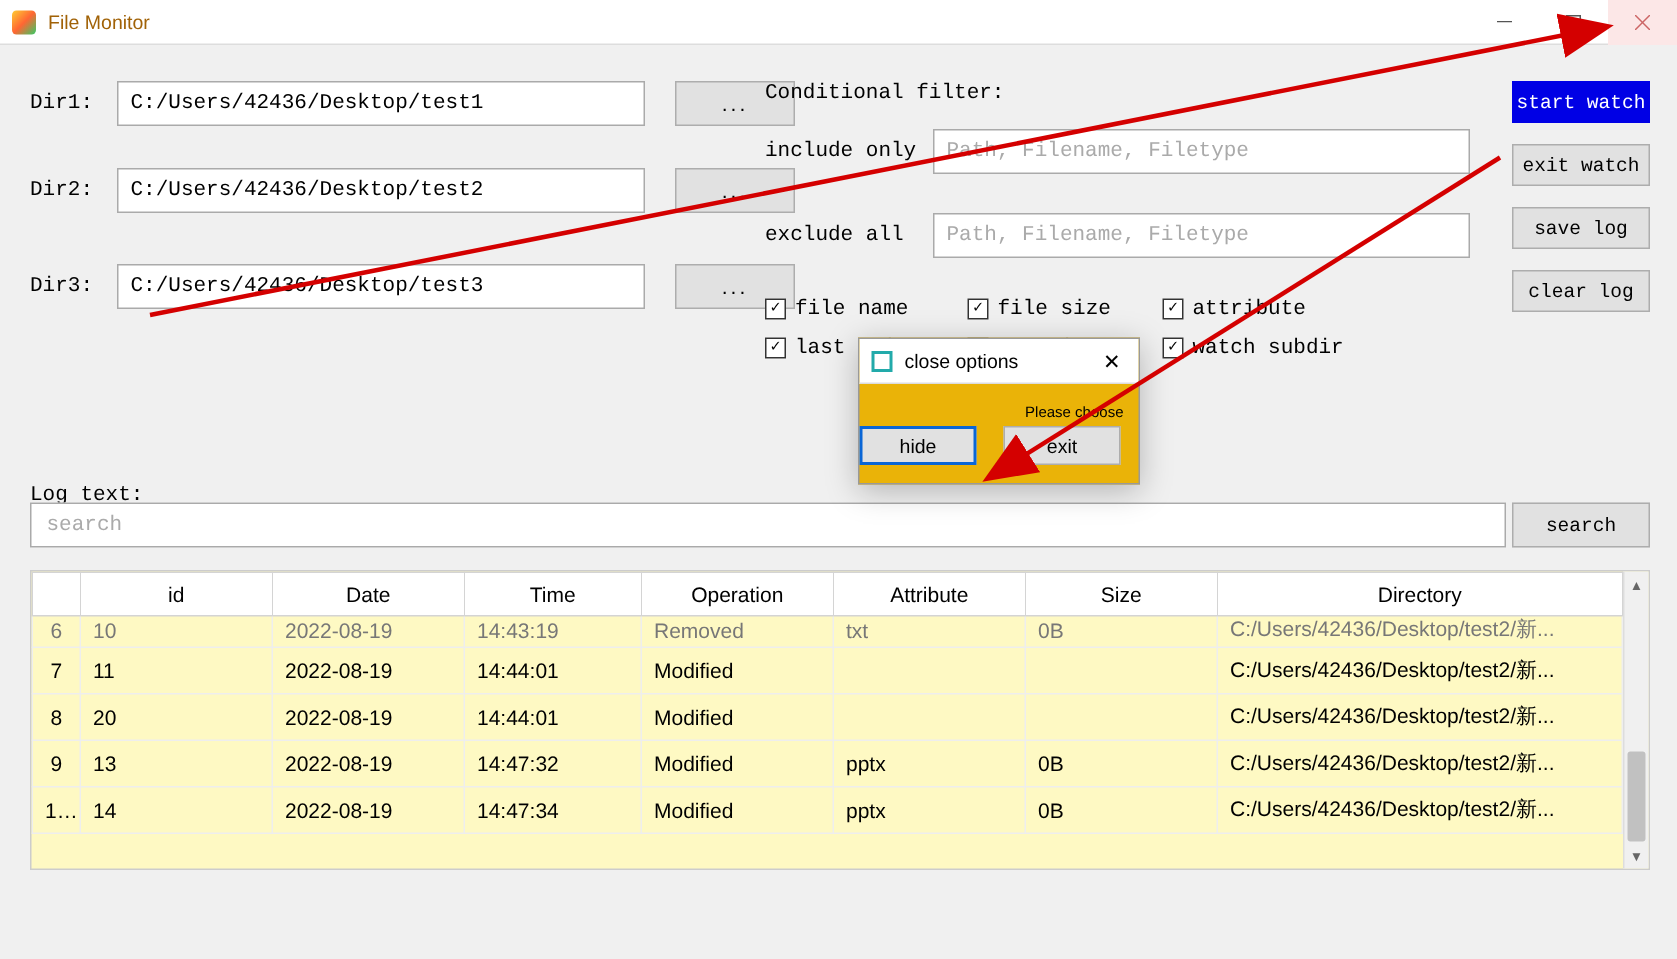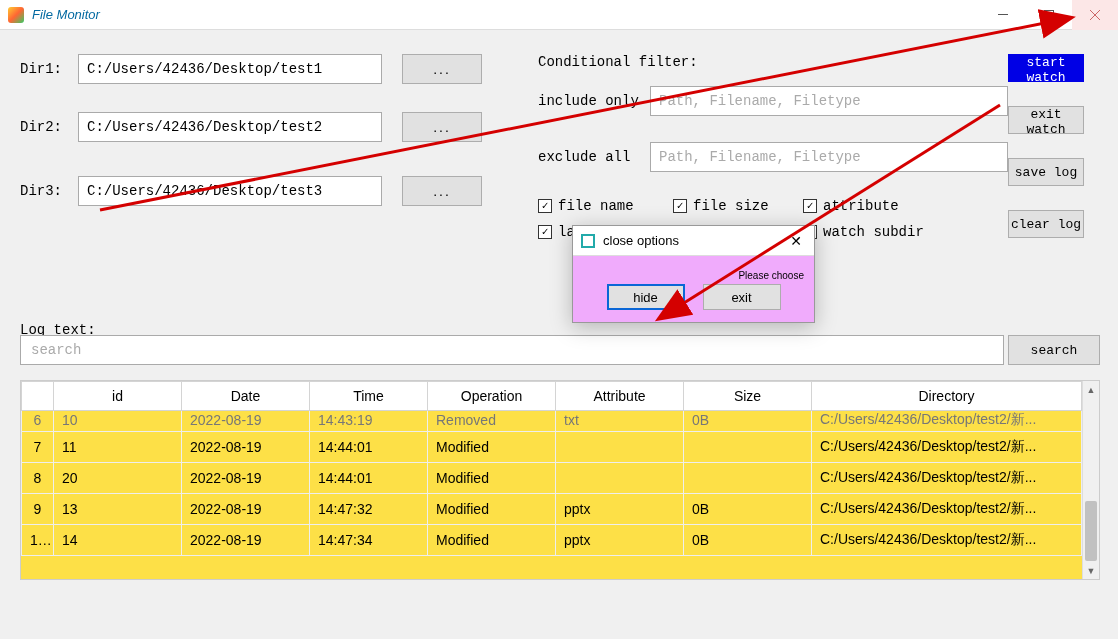--- a/index.html
+++ b/index.html
@@ -2,79 +2,79 @@
 <html><head>
   <meta charset="utf-8">
   <style>
     * { box-sizing: border-box; margin: 0; padding: 0; }
     body { font-family: "Segoe UI", Arial, sans-serif; background: #f0f0f0; width: 1118px; height: 639px; overflow: hidden; position: relative; }
     .mono { font-family: "Courier New", monospace; }
 
     
     .titlebar { height: 30px; background: #fff; display: flex; align-items: center; border-bottom: 1px solid #ddd; }
     .app-icon { width: 16px; height: 16px; margin: 0 8px; background: linear-gradient(135deg,#ffcc33,#ff6633,#33cc66); border-radius: 3px; }
-    .title-text { color: #0369a1; font-size: 13px; flex: 0 0 auto; font-style: italic; }
+    .title-text { color: #a16207; font-size: 13px; flex: 0 0 auto; }
     .title-spacer { flex: 1; }
     .winbtn { width: 46px; height: 30px; display: flex; align-items: center; justify-content: center; color: #555; }
     .winbtn.close { background: #fce7e7; color: #c66; }
 
     
     .main { padding: 24px 8px 0 20px; position: relative; }
 
     .row { display: flex; align-items: center; margin-bottom: 28px; }
     .dirlbl { width: 58px; font-size: 14px; }
-    .dirinput { width: 304px; height: 30px; border: 1px solid #aaa; padding: 0 8px; font-size: 14px; background: #fff; }
+    .dirinput { width: 352px; height: 30px; border: 1px solid #aaa; padding: 0 8px; font-size: 14px; background: #fff; }
     .browsebtn { width: 80px; height: 30px; margin-left: 20px; background: #e1e1e1; border: 1px solid #adadad; font-size: 14px; letter-spacing: 2px; cursor: pointer; }
 
     .left-col { position: absolute; left: 20px; top: 24px; }
-    .right-col { position: absolute; left: 510px; top: 24px; width: 470px; margin-left: 28px; }
+    .right-col { position: absolute; left: 510px; top: 24px; width: 470px; }
     .side-col { position: absolute; right: 18px; top: 24px; width: 92px; }
 
     .cond-heading { font-size: 14px; margin-bottom: 16px; }
     .filt-row { display: flex; align-items: center; margin-bottom: 26px; }
     .filt-lbl { width: 112px; font-size: 14px; }
     .filt-input { flex: 1; height: 30px; border: 1px solid #aaa; padding: 0 8px; font-size: 14px; background: #fff; color: #333; }
     .filt-input::placeholder { color: #aaa; }
 
     .check-area { margin-top: 2px; }
     .check-row { display: flex; gap: 0; margin-bottom: 10px; font-size: 14px; }
     .chk { display: inline-flex; align-items: center; gap: 6px; width: 135px; }
     .chkbox { width: 14px; height: 14px; border: 1px solid #333; display: inline-flex; align-items: center; justify-content: center; font-size: 11px; color: #000; line-height: 1; background: #fff; }
 
-    .sidebtn { display: block; width: 76px; height: 28px; margin-bottom: 24px; background: #e1e1e1; border: 1px solid #adadad; font-size: 13px; cursor: pointer; font-family: "Courier New", monospace; }
+    .sidebtn { display: block; width: 92px; height: 28px; margin-bottom: 14px; background: #e1e1e1; border: 1px solid #adadad; font-size: 13px; cursor: pointer; font-family: "Courier New", monospace; }
     .sidebtn.start { background: #0000e5; color: #fff; border: 1px solid #0000e5; }
 
     .logtext-lbl { position: absolute; left: 20px; top: 310px; font-size: 14px; margin-top: 12px; }
     .searchbar { position: absolute; left: 20px; top: 335px; right: 18px; display: flex; gap: 4px; }
     .searchinput { flex: 1; height: 30px; border: 1px solid #aaa; padding: 0 10px; font-size: 14px; background:#fff; }
     .searchinput::placeholder { color: #aaa; }
     .searchbtn { width: 92px; height: 30px; background: #e1e1e1; border: 1px solid #adadad; font-size: 13px; font-family: "Courier New", monospace; cursor: pointer; }
 
-    .tablewrap { position: absolute; left: 20px; right: 18px; top: 380px; height: 200px; border: 1px solid #ccc; background: #fde047; display: flex; }
+    .tablewrap { position: absolute; left: 20px; right: 18px; top: 380px; height: 200px; border: 1px solid #ccc; background: #fef9c3; display: flex; }
     .tableinner { flex: 1; overflow: hidden; position: relative; }
     .vscroll { width: 17px; background: #f0f0f0; border-left: 1px solid #ddd; position: relative; }
     .vscroll .thumb { position: absolute; left: 2px; right: 2px; top: 120px; height: 60px; background: #c1c1c1; border-radius: 2px; }
     .vscroll .arrow { position: absolute; left: 0; right: 0; height: 17px; display:flex; align-items:center; justify-content:center; font-size:9px; color:#666; }
     .vscroll .arrow.up { top: 0; }
     .vscroll .arrow.down { bottom: 0; }
 
     table.datagrid { width: 100%; border-collapse: collapse; table-layout: fixed; }
     table.datagrid th { border: 1px solid #d4d4d4; padding: 6px 8px; font-weight: 400; font-size: 14px; background: #fff; text-align: center; position: sticky; top: 0; }
     table.datagrid td { border: 1px solid #eee; padding: 6px 8px; font-size: 14px; white-space: nowrap; overflow: hidden; text-overflow: ellipsis; }
     table.datagrid .rowidx { text-align: center; width: 30px; }
     table.datagrid tbody tr:first-child td { color: #777; padding-top:0; padding-bottom:2px; border-top:none; }
 
     
-    .dialog { position: absolute; left: 572px; top: 225px; width: 243px; background: #f0abfc; box-shadow: 0 4px 20px rgba(0,0,0,.25); border: 1px solid #999; z-index: 50; }
+    .dialog { position: absolute; left: 572px; top: 225px; width: 188px; background: #eab308; box-shadow: 0 4px 20px rgba(0,0,0,.25); border: 1px solid #999; z-index: 50; }
     .dlg-title { height: 30px; background: #fff; display: flex; align-items: center; padding: 0 8px; border-bottom: 1px solid #ddd; }
     .dlg-icon { width: 14px; height: 14px; border: 2px solid #2aa; margin-right: 8px; }
     .dlg-title-text { font-size: 13px; flex: 1; }
     .dlg-close { font-size: 14px; cursor: pointer; padding: 0 4px; }
     .dlg-body { padding: 14px 10px 3px 10px; text-align: right; font-size: 10px; }
-    .dlg-btns { display: flex; justify-content: center; gap: 18px; padding-bottom: 12px; }
+    .dlg-btns { display: flex; gap: 18px; padding-bottom: 12px; }
     .dlg-btn { width: 78px; height: 26px; background: #e1e1e1; border: 1px solid #adadad; font-size: 13px; cursor: pointer; }
     .dlg-btn.primary { border: 2px solid #0a66d6; }
 
     
     svg.anno { position: absolute; left: 0; top: 0; width: 1118px; height: 639px; pointer-events: none; z-index: 60; }
   </style>
 </head>
 <body>
 
 <div class="titlebar">

